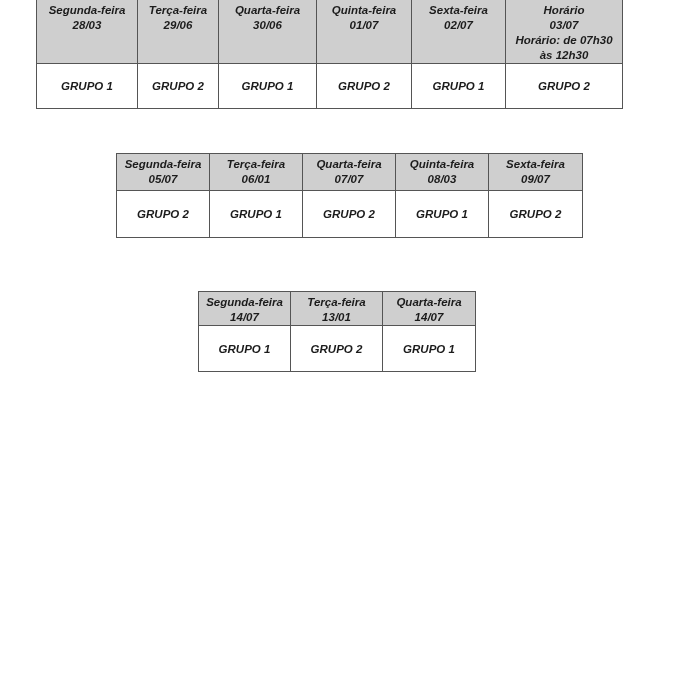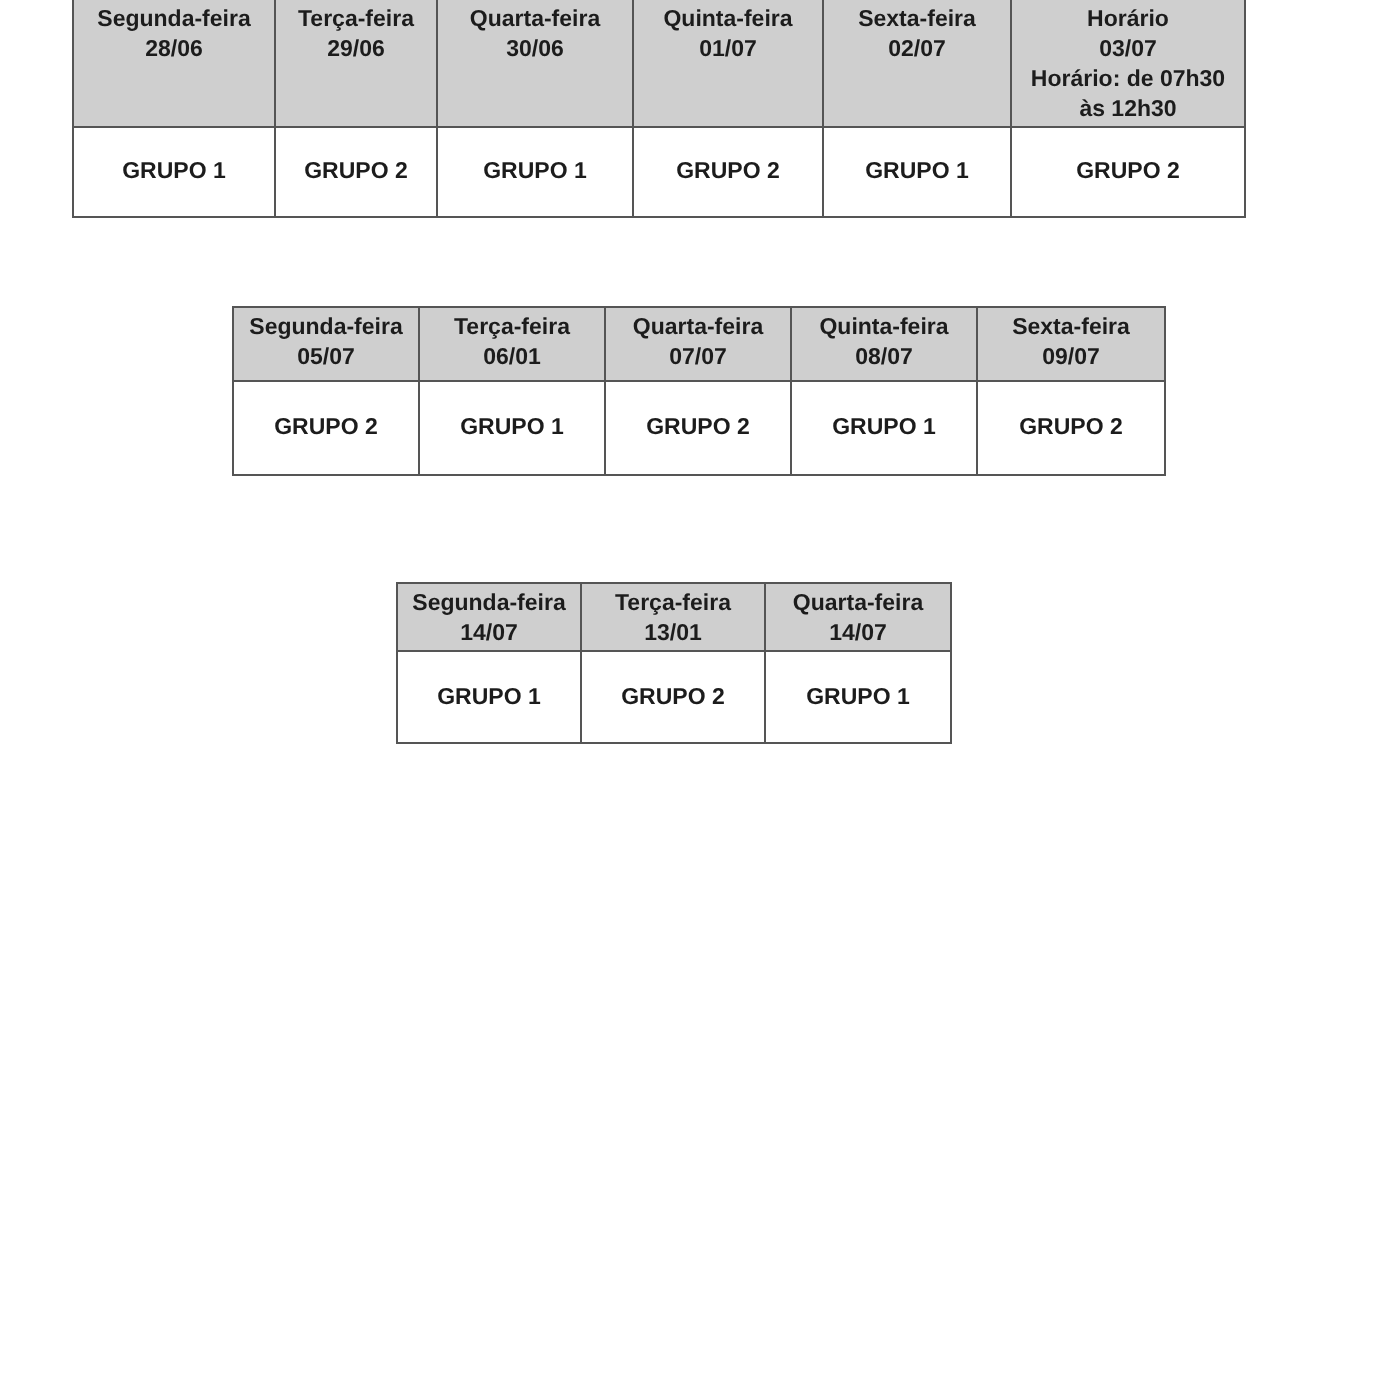--- a/index.html
+++ b/index.html
@@ -11,20 +11,21 @@
     height: 700px;
     background: #ffffff;
     position: relative;
     overflow: hidden;
     font-family: "Liberation Sans", sans-serif;
   }
   table.schedule {
     position: absolute;
     border-collapse: collapse;
     table-layout: fixed;
+    font-style: italic;
   }
   .schedule th, .schedule td {
     border: 1px solid #555555;
     font-weight: bold;
     color: #1c1c1c;
     text-align: center;
     overflow: hidden;
   }
   .schedule th {
     background: #cfcfcf;
@@ -64,21 +65,21 @@
         <col style="width:81px">
         <col style="width:98px">
       <col style="width:95px">
         <col style="width:94px">
         <col style="width:117px">
     </colgroup>
     <tbody>
         <tr>
       <th>
         <div>Segunda-feira</div>
-        <div>28/06</div>
+        <div>28/03</div>
       </th>
       <th>
         <div>Terça-feira</div>
         <div>29/06</div>
       </th>
       <th>
         <div>Quarta-feira</div>
         <div>30/06</div>
       </th>
       <th>
@@ -124,21 +125,21 @@
       <th>
         <div>Terça-feira</div>
         <div>06/01</div>
       </th>
       <th>
         <div>Quarta-feira</div>
         <div>07/07</div>
       </th>
       <th>
         <div>Quinta-feira</div>
-        <div>08/07</div>
+        <div>08/03</div>
       </th>
       <th>
         <div>Sexta-feira</div>
         <div>09/07</div>
       </th>
     </tr>
     <tr>
       <td>GRUPO 2</td>
       <td>GRUPO 1</td>
       <td>GRUPO 2</td>

